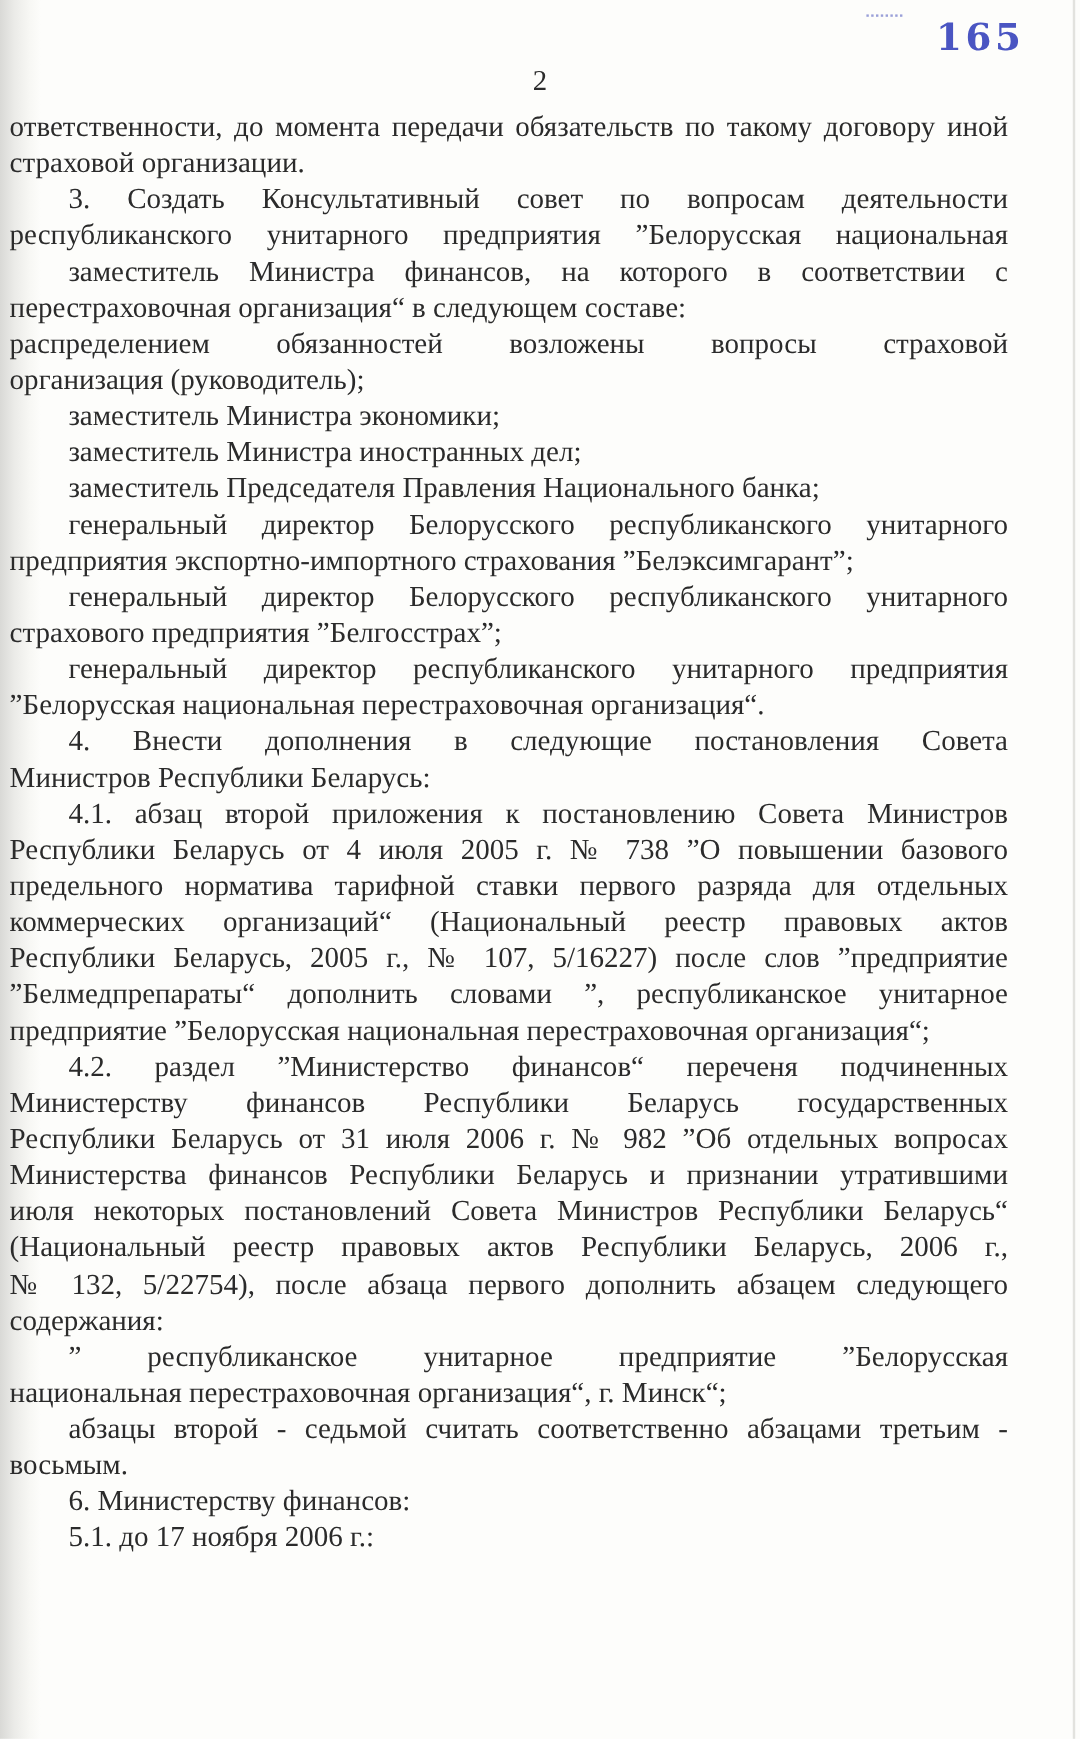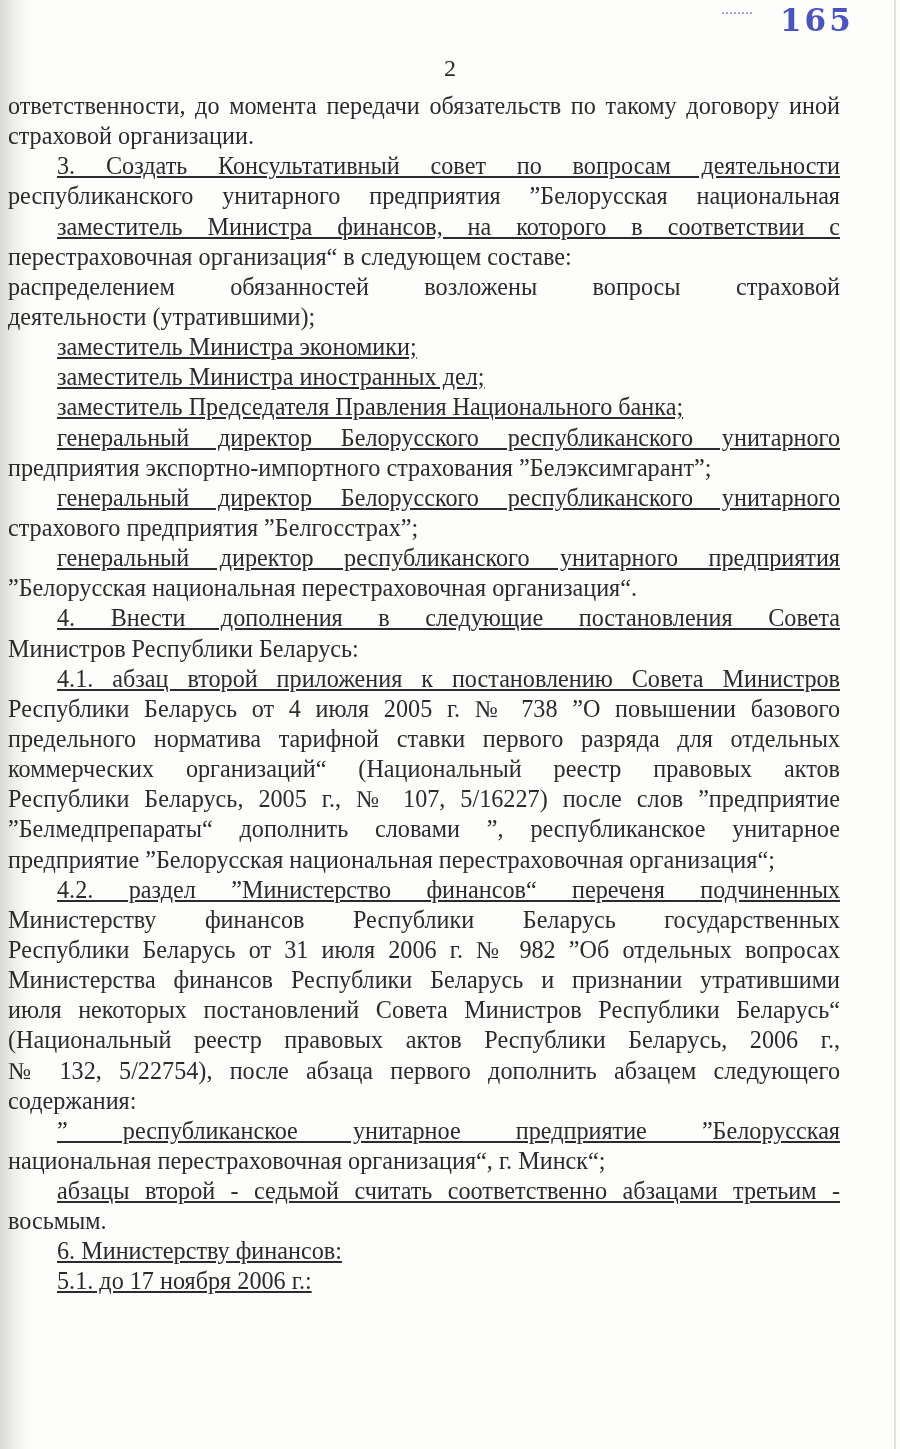--- a/index.html
+++ b/index.html
@@ -12,21 +12,21 @@
   }
   .page-shade-left {
     position: absolute; left: 0; top: 0; width: 34px; height: 1449px;
     background: linear-gradient(to right, #d9d9d6 0%, #ebebe8 35%, #f8f8f5 75%, rgba(253,253,251,0) 100%);
   }
   .page-edge-right {
     position: absolute; right: 4px; top: 0; width: 2px; height: 1449px;
     background: #e2e2de;
   }
   .stamp {
-    position: absolute; left: 780px; top: 2px;
+    position: absolute; left: 780px; top: 14px;
     font-family: "DejaVu Serif", serif; font-weight: bold;
     font-size: 31px; letter-spacing: 3px;
     color: #4a55c2;
   }
   .stamp-marks {
     position: absolute; left: 722px; top: 12px; width: 30px; height: 3px;
     border-top: 2px dotted #9aa0d8;
   }
   .page-number {
     position: absolute; left: 0; width: 900px; top: 55px;
@@ -36,21 +36,21 @@
     position: absolute; left: 8px; top: 91px; width: 832px;
   }
   .line {
     display: block;
     height: 30.15px; line-height: 30.15px;
     font-size: 24.2px;
     white-space: nowrap;
     text-align: justify;
     text-align-last: justify;
   }
-  .line.indent { padding-left: 49px; text-decoration: underline; }
+  .line.indent { padding-left: 49px; }
   .line.last { text-align-last: left; }
 </style>
 </head>
 <body>
 
 <div class="page-shade-left"></div>
 <div class="page-edge-right"></div>
 
 <div class="stamp-marks"></div>
 <div class="stamp">165</div>
@@ -58,21 +58,21 @@
 <div class="page-number">2</div>
 
 <div class="text-block" id="text-block">
     <span class="line">ответственности, до момента передачи обязательств по такому договору иной</span>
     <span class="line last">страховой организации.</span>
     <span class="line indent">3. Создать Консультативный совет по вопросам деятельности</span>
     <span class="line">республиканского унитарного предприятия ”Белорусская национальная</span>
     <span class="line indent">заместитель Министра финансов, на которого в соответствии с</span>
     <span class="line last">перестраховочная организация“ в следующем составе:</span>
     <span class="line">распределением обязанностей возложены вопросы страховой</span>
-    <span class="line last">деятельности (утратившими);</span>
+    <span class="line last">организация (руководитель);</span>
     <span class="line indent last">заместитель Министра экономики;</span>
     <span class="line indent last">заместитель Министра иностранных дел;</span>
     <span class="line indent last">заместитель Председателя Правления Национального банка;</span>
     <span class="line indent">генеральный директор Белорусского республиканского унитарного</span>
     <span class="line last">предприятия экспортно-импортного страхования ”Белэксимгарант”;</span>
     <span class="line indent">генеральный директор Белорусского республиканского унитарного</span>
     <span class="line last">страхового предприятия ”Белгосстрах”;</span>
     <span class="line indent">генеральный директор республиканского унитарного предприятия</span>
     <span class="line last">”Белорусская национальная перестраховочная организация“.</span>
     <span class="line indent">4. Внести дополнения в следующие постановления Совета</span>

